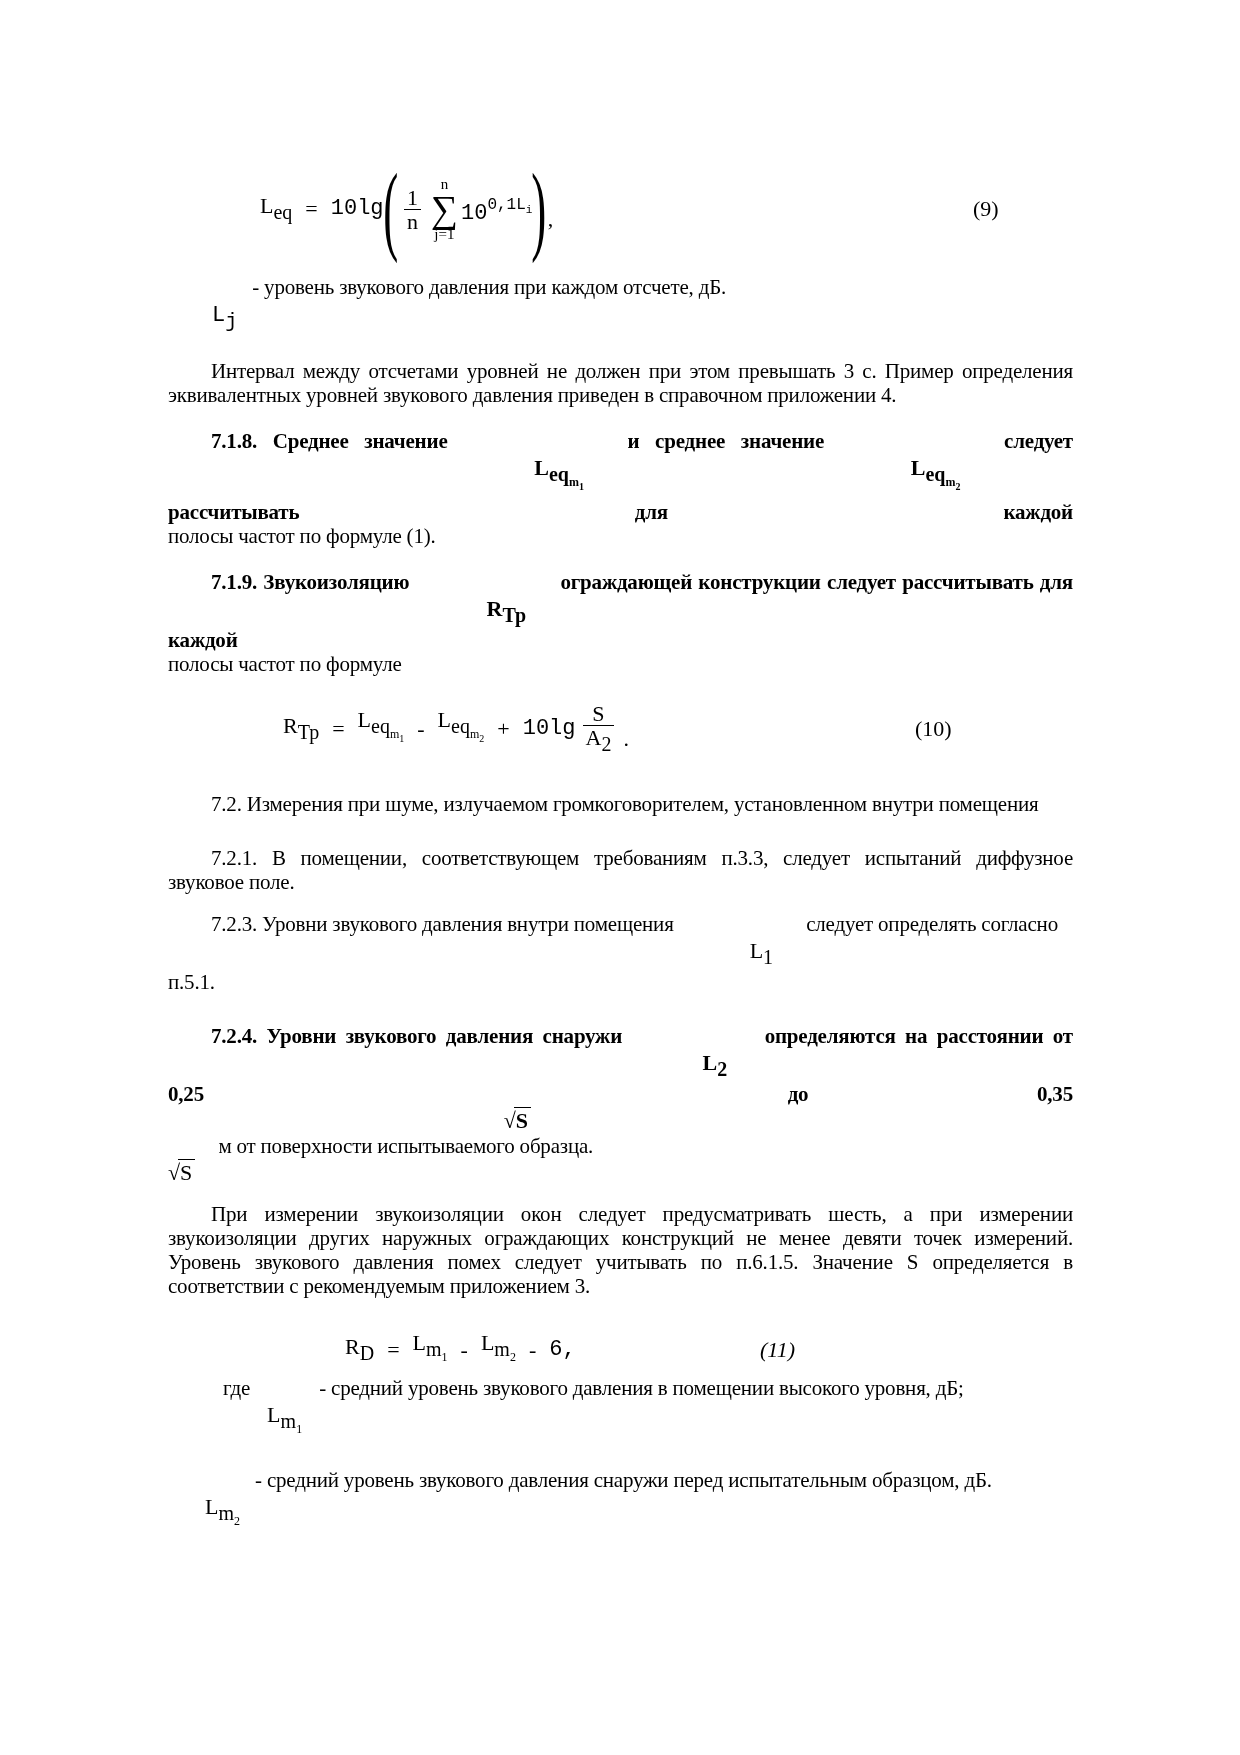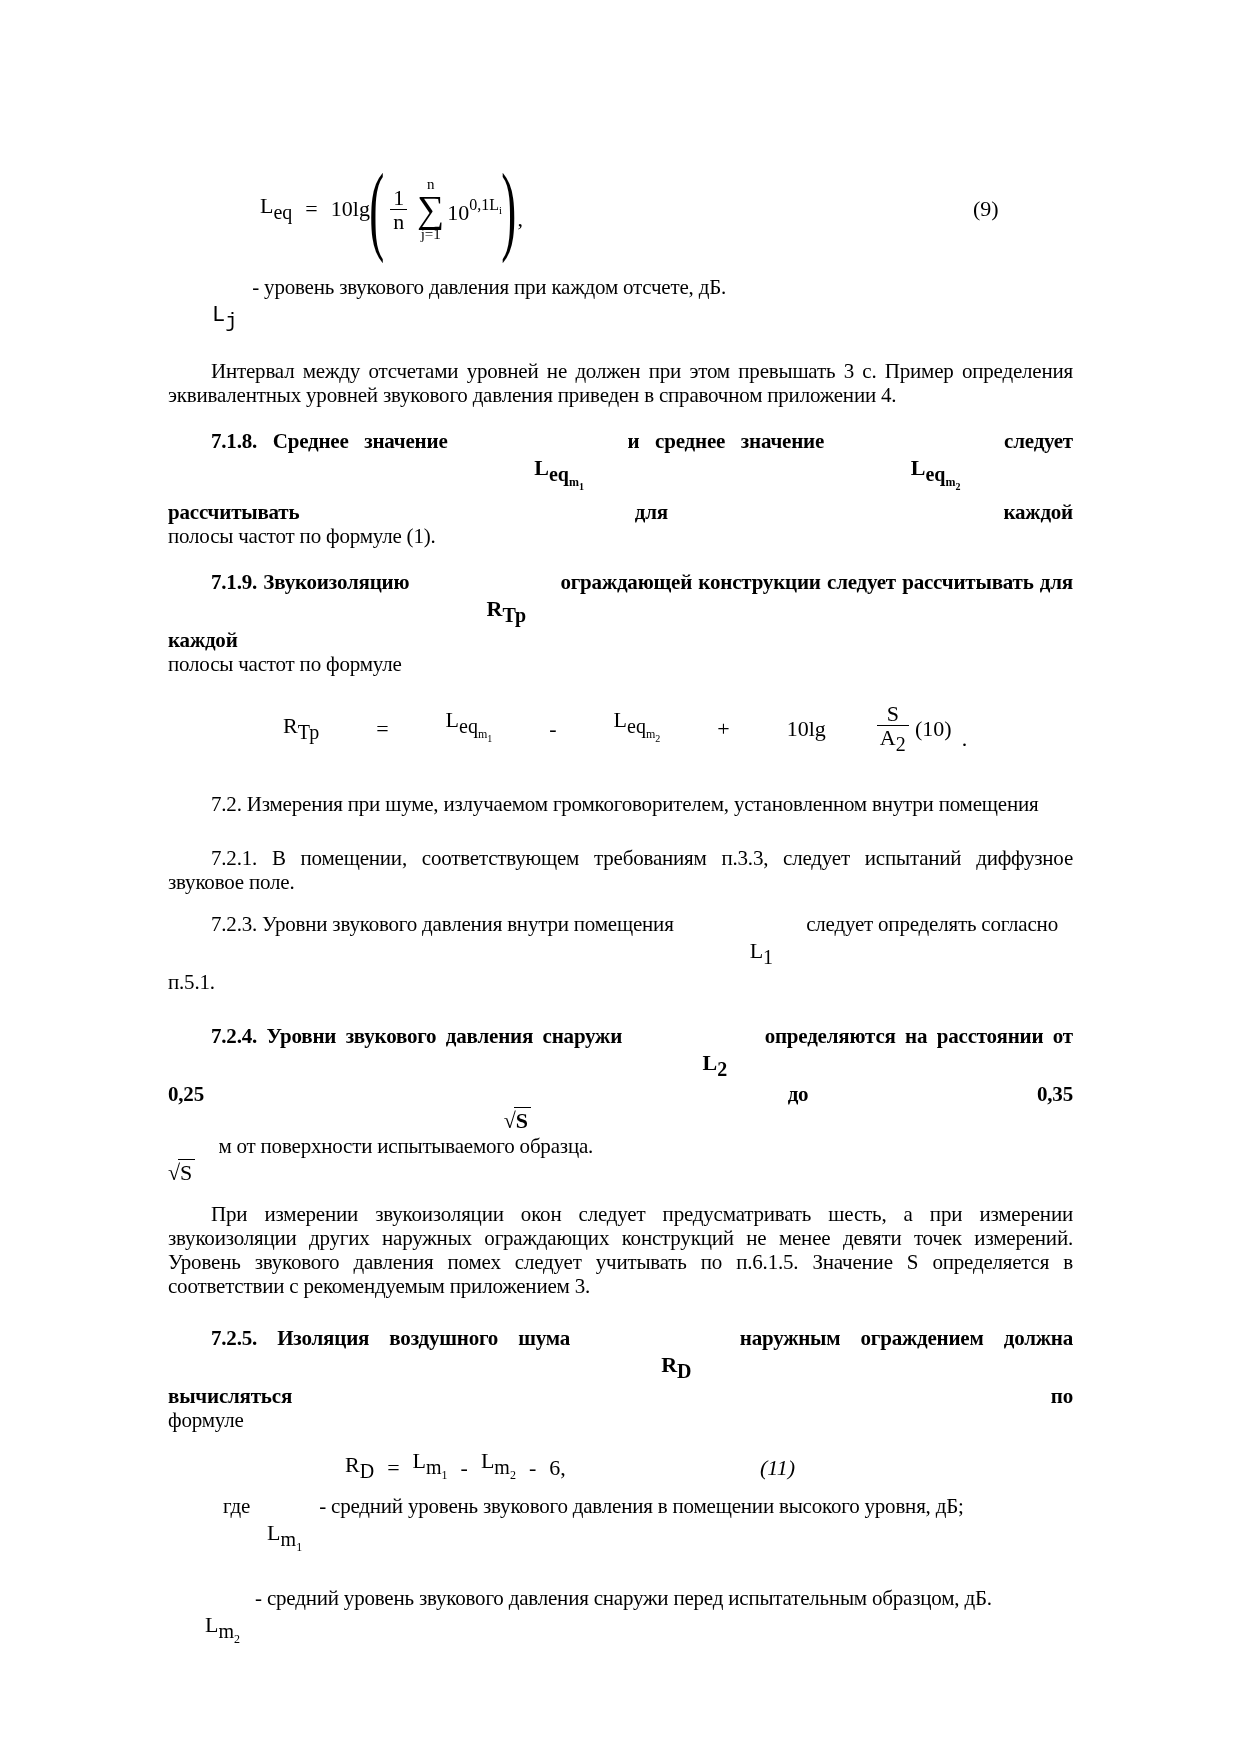--- a/index.html
+++ b/index.html
@@ -40,37 +40,37 @@
   .sqrt .rad { margin-right:-2px; }
   .sqrt .arg { border-top:1.5px solid #000; padding:0 3px 0 2px; }
 
   
   .eqrow { position:relative; display:flex; align-items:center; font-size:22px; letter-spacing:0; }
   .op { margin:0 13px; }
   .eqnum { position:absolute; top:50%; transform:translateY(-50%); font-size:22px; }
   .f9  { height:108px; margin-bottom:12px; }
   .f9  .eqnum { left:805px; }
   .f9  .lead { margin-left:92px; }
-  .f10 { height:86px;  margin-bottom:20px;gap:44px; }
+  .f10 { height:86px;  margin-bottom:20px; }
   .f10 .eqnum { left:747px; }
   .f10 .lead { margin-left:115px; }
   .f11 { height:48px;  margin-bottom:2px; }
   .f11 .eqnum { left:592px;font-style:italic; }
   .f11 .lead { margin-left:177px; }
 
   .bp { display:inline-block; font-size:100px; line-height:88px; font-weight:400;
         transform:scaleX(0.45); margin:0 -10px; }
   .frac { display:inline-flex; flex-direction:column; align-items:center;
           line-height:23px; margin:0 7px; }
   .fden { border-top:1.6px solid #000; padding:0 3px; }
   .fnum { padding:0 3px; }
   .sumstack { display:inline-flex; flex-direction:column; align-items:center;
               font-size:15px; line-height:14px; margin:0 3px; }
   .sigma { font-size:38px; line-height:36px; }
-  .tok { white-space:nowrap; }
+  .tok { white-space:nowrap;font-family:Liberation Mono, monospace; }
   .sup { font-size:16px; vertical-align:10px; }
   .subsm { font-size:11px; vertical-align:-4px; }
   .trail { position:relative; top:10px; align-self:center; margin-left:2px; }
 </style>
 </head>
 <body>
 
 <div class="page">
 
   <div class="eqrow f9">
@@ -157,28 +157,20 @@
       <span>до 0,35</span>
     </div>
     <div class="line">
       <span class="mdrop ml0 sqrt"><span class="rad">√</span><span class="arg">S</span></span>
       <span>м от поверхности испытываемого образца.</span>
     </div>
   </div>
 
   <div class="p mb28">При измерении звукоизоляции окон следует предусматривать шесть, а при измерении звукоизоляции других наружных ограждающих конструкций не менее девяти точек измерений. Уровень звукового давления помех следует учитывать по п.6.1.5. Значение S определяется в соответствии с рекомендуемым приложением 3.</div>
 
-  <div class="mb12">
-    <div class="fline">
-      <span>7.2.5. Изоляция воздушного шума</span>
-      <span class="mdrop mi"><span>R</span><span class="s1">D</span></span>
-      <span>наружным ограждением должна вычисляться по</span>
-    </div>
-    <div class="line">формуле</div>
-  </div>
 
   <div class="eqrow f11">
     <span class="mi lead"><span>R</span><span class="s1">D</span></span>
     <span class="op">=</span>
     <span class="mi"><span>L</span><span class="s1">m</span><span class="s2">1</span></span>
     <span class="op">-</span>
     <span class="mi"><span>L</span><span class="s1">m</span><span class="s2">2</span></span>
     <span class="op">-</span>
     <span class="tok">6,</span>
     <span class="eqnum">(11)</span>

